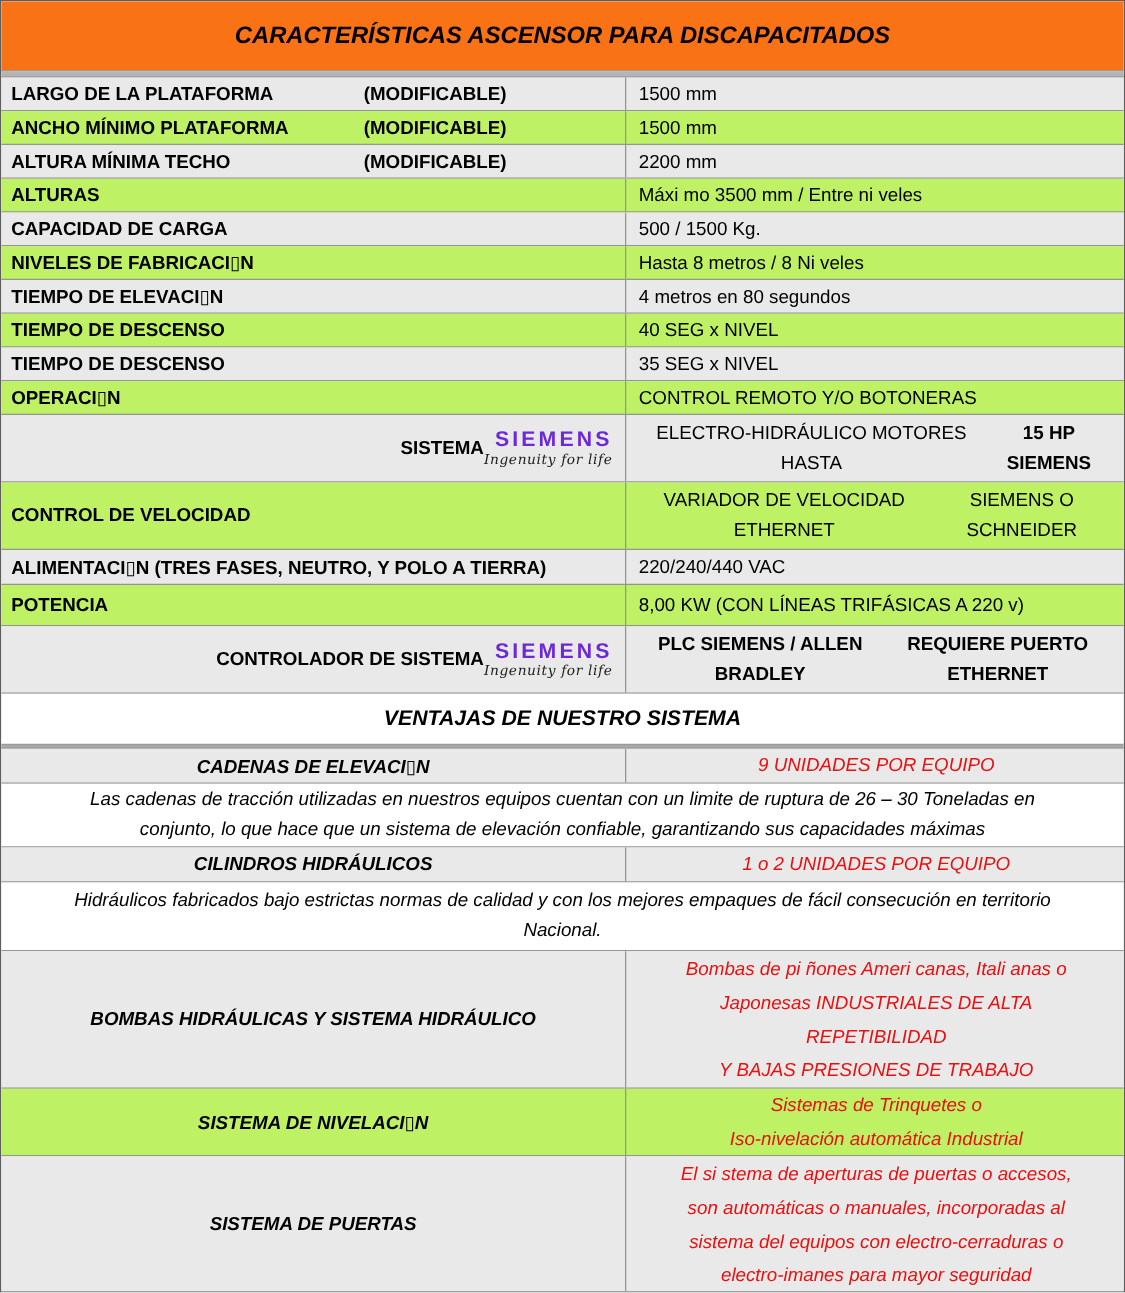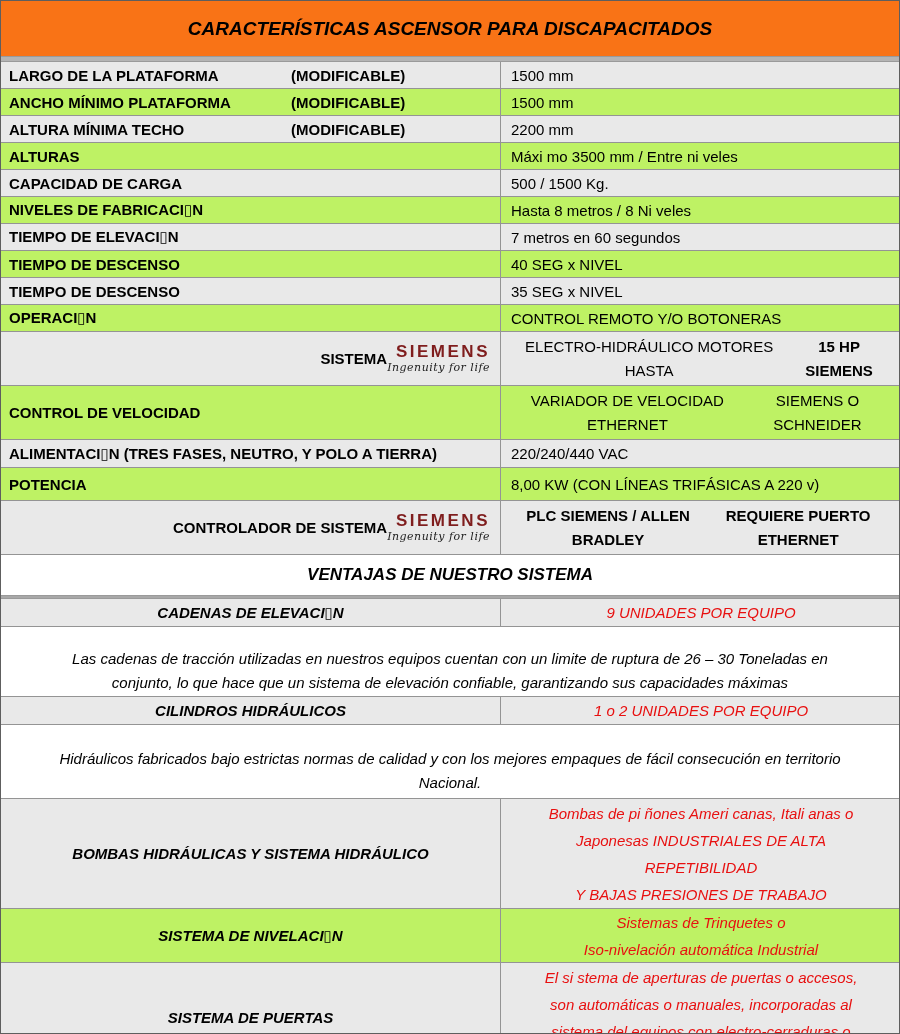--- a/index.html
+++ b/index.html
@@ -52,24 +52,23 @@
   .heading-row {
     height: 41px; display: flex; align-items: center; justify-content: center;
     font-size: 17px; font-weight: bold; font-style: italic;
     border-bottom: 1px solid #9a9a9a; background: #fff;
   }
   .note-row {
     display: flex; align-items: center; justify-content: center;
     text-align: center; font-style: italic; font-size: 15px; line-height: 24px;
     padding: 2px 8px; border-bottom: 1px solid #949494; background: #fff;
     white-space: pre-line;
-    margin-top: 19px;
   }
   .siemens { display: flex; flex-direction: column; align-items: flex-end; line-height: 1.15; padding-right: 2px; }
-  .sbrand { color: #7f1d1d; font-weight: bold; font-size: 17px; letter-spacing: 2.5px; }
+  .sbrand { color: #6d28d9; font-weight: bold; font-size: 17px; letter-spacing: 2.5px; }
   .stag { font-family: "DejaVu Serif", serif; font-style: italic; font-size: 11px; color: #1c1c1c; font-weight: normal; letter-spacing: 0.5px; }
 </style>
 </head>
 <body>
 
 <div class="sheet">
 
   <div class="title-row">CARACTERÍSTICAS ASCENSOR PARA DISCAPACITADOS</div>
   <div class="sep"></div>
 
@@ -115,21 +114,21 @@
     <div class="cell label">
       <span class="name">NIVELES DE FABRICACI▯N</span>
     </div>
     <div class="cell value">Hasta 8 metros / 8 Ni veles</div>
   </div>
 
   <div class="row shaded h27">
     <div class="cell label">
       <span class="name">TIEMPO DE ELEVACI▯N</span>
     </div>
-    <div class="cell value">7 metros en 60 segundos</div>
+    <div class="cell value">4 metros en 80 segundos</div>
   </div>
 
   <div class="row h27">
     <div class="cell label">
       <span class="name">TIEMPO DE DESCENSO</span>
     </div>
     <div class="cell value">40 SEG x NIVEL</div>
   </div>
 
   <div class="row shaded h27">

